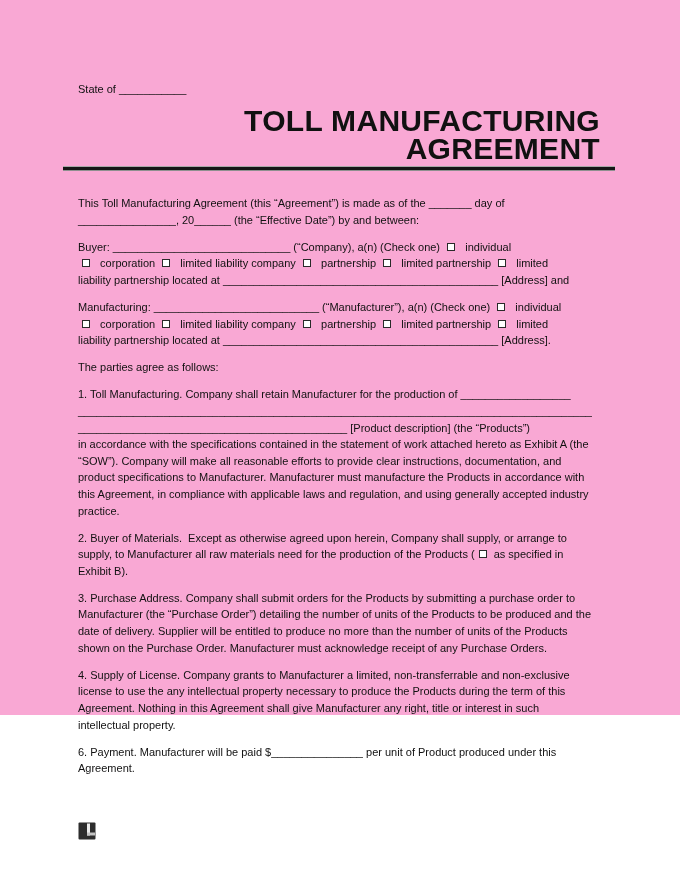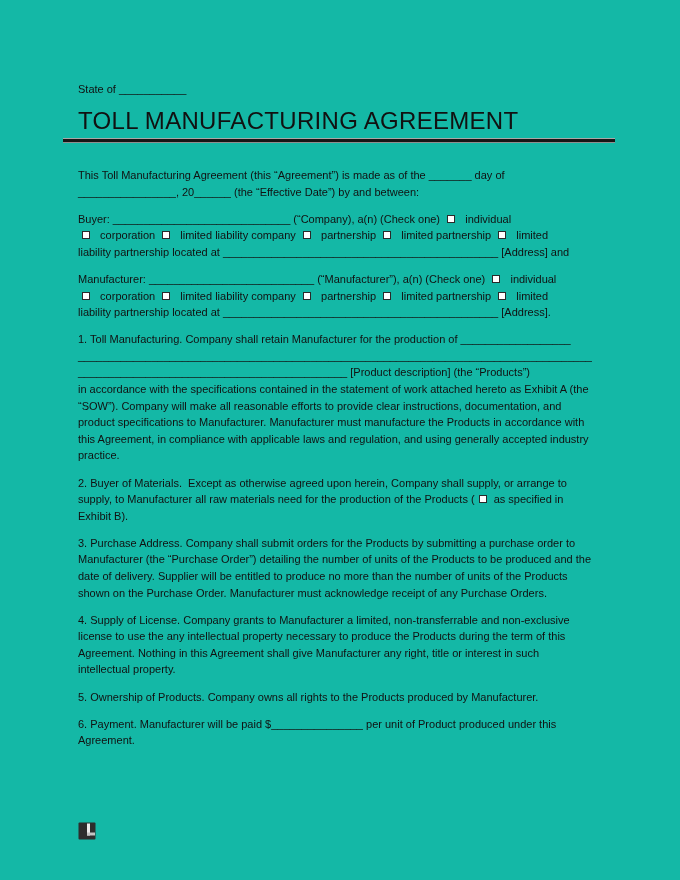--- a/index.html
+++ b/index.html
@@ -3,34 +3,34 @@
 <meta charset="utf-8">
 <style>
   * { box-sizing: border-box; }
   html, body { margin: 0; padding: 0; background: #ffffff; }
   body {
     width: 680px; height: 880px; overflow: hidden;
     font-family: "Liberation Sans", "DejaVu Sans", sans-serif;
   }
   .page {
     position: relative;
-    width: 680px; height: 880px;
+    width: 680px; height: 715px;
     padding: 81px 80px 0 78px;
-    background: #14b8a6;
+    background: #f9a8d4;
     color: var(--text, #111111);
   }
   .state-line {
     font-size: 11px; line-height: 16px;
     white-space: pre-wrap;
   }
   .doc-title {
     margin: 10px 0 0;
-    text-align: left;
-    font-size: 24px; line-height: 28px;
-    font-weight: 400;
+    text-align: right;
+    font-size: 30px; line-height: 28px;
+    font-weight: 700;
     letter-spacing: 0.3px;
     color: var(--text, #111111);
   }
   .title-rule {
     height: 5px;
     margin: 3px -15px 0;
     background: linear-gradient(to bottom,
       var(--rule-gray, #a8a8a8) 0 1px,
       var(--rule-dark, #161616) 1px 4px,
       #8f8f8f 4px 5px);
@@ -61,43 +61,43 @@
   <h1 class="doc-title">TOLL MANUFACTURING AGREEMENT</h1>
 
   <div class="title-rule"></div>
 
   <div class="doc-body">
       <p class="para"><span>This Toll Manufacturing Agreement (this “Agreement”) is made as of the _______ day of
 ________________, 20______ (the “Effective Date”) by and between:</span></p>
       <p class="para"><span class="b">Buyer:</span><span> _____________________________ (“Company), a(n) (Check one) </span><span class="checkbox"></span><span>  individual
 </span><span class="checkbox"></span><span>  corporation </span><span class="checkbox"></span><span>  limited liability company </span><span class="checkbox"></span><span>  partnership </span><span class="checkbox"></span><span>  limited partnership </span><span class="checkbox"></span><span>  limited
 liability partnership located at _____________________________________________ [Address] and</span></p>
-      <p class="para"><span class="b">Manufacturer:</span><span> ___________________________ (“Manufacturer”), a(n) (Check one) </span><span class="checkbox"></span><span>  individual
+      <p class="para"><span class="b">Manufacturing:</span><span> ___________________________ (“Manufacturer”), a(n) (Check one) </span><span class="checkbox"></span><span>  individual
 </span><span class="checkbox"></span><span>  corporation </span><span class="checkbox"></span><span>  limited liability company </span><span class="checkbox"></span><span>  partnership </span><span class="checkbox"></span><span>  limited partnership </span><span class="checkbox"></span><span>  limited
 liability partnership located at _____________________________________________ [Address].</span></p>
+      <p class="para"><span>The parties agree as follows:</span></p>
       <p class="para"><span>1. </span><span class="b">Toll Manufacturing.</span><span> Company shall retain Manufacturer for the production of __________________
 ____________________________________________________________________________________
 ____________________________________________ [Product description] (the “Products”)
 in accordance with the specifications contained in the statement of work attached hereto as Exhibit A (the
 “SOW”). Company will make all reasonable efforts to provide clear instructions, documentation, and
 product specifications to Manufacturer. Manufacturer must manufacture the Products in accordance with
 this Agreement, in compliance with applicable laws and regulation, and using generally accepted industry
 practice.</span></p>
       <p class="para"><span>2. </span><span class="b">Buyer of Materials.</span><span>  Except as otherwise agreed upon herein, Company shall supply, or arrange to
 supply, to Manufacturer all raw materials need for the production of the Products (</span><span class="checkbox"></span><span> as specified in
 Exhibit B).</span></p>
       <p class="para"><span>3. </span><span class="b">Purchase Address.</span><span> Company shall submit orders for the Products by submitting a purchase order to
 Manufacturer (the “Purchase Order”) detailing the number of units of the Products to be produced and the
 date of delivery. Supplier will be entitled to produce no more than the number of units of the Products
 shown on the Purchase Order. Manufacturer must acknowledge receipt of any Purchase Orders.</span></p>
       <p class="para"><span>4. </span><span class="b">Supply of License.</span><span> Company grants to Manufacturer a limited, non-transferrable and non-exclusive
 license to use the any intellectual property necessary to produce the Products during the term of this
 Agreement. Nothing in this Agreement shall give Manufacturer any right, title or interest in such
 intellectual property.</span></p>
-      <p class="para"><span>5. </span><span class="b">Ownership of Products.</span><span> Company owns all rights to the Products produced by Manufacturer.</span></p>
       <p class="para"><span>6. </span><span class="b">Payment.</span><span> Manufacturer will be paid $_______________ per unit of Product produced under this
 Agreement.</span></p>
     </div>
 
   <svg class="logo" width="18" height="18" viewBox="0 0 18 18" aria-hidden="true">
     <rect x="0.5" y="0.5" width="17" height="17" rx="1" fill="#2d2d2d"></rect>
     <rect x="9" y="1.5" width="3" height="12" fill="#ececec"></rect>
     <rect x="9" y="10.5" width="8" height="3" fill="#c4c4c4"></rect>
   </svg>
 </div>

